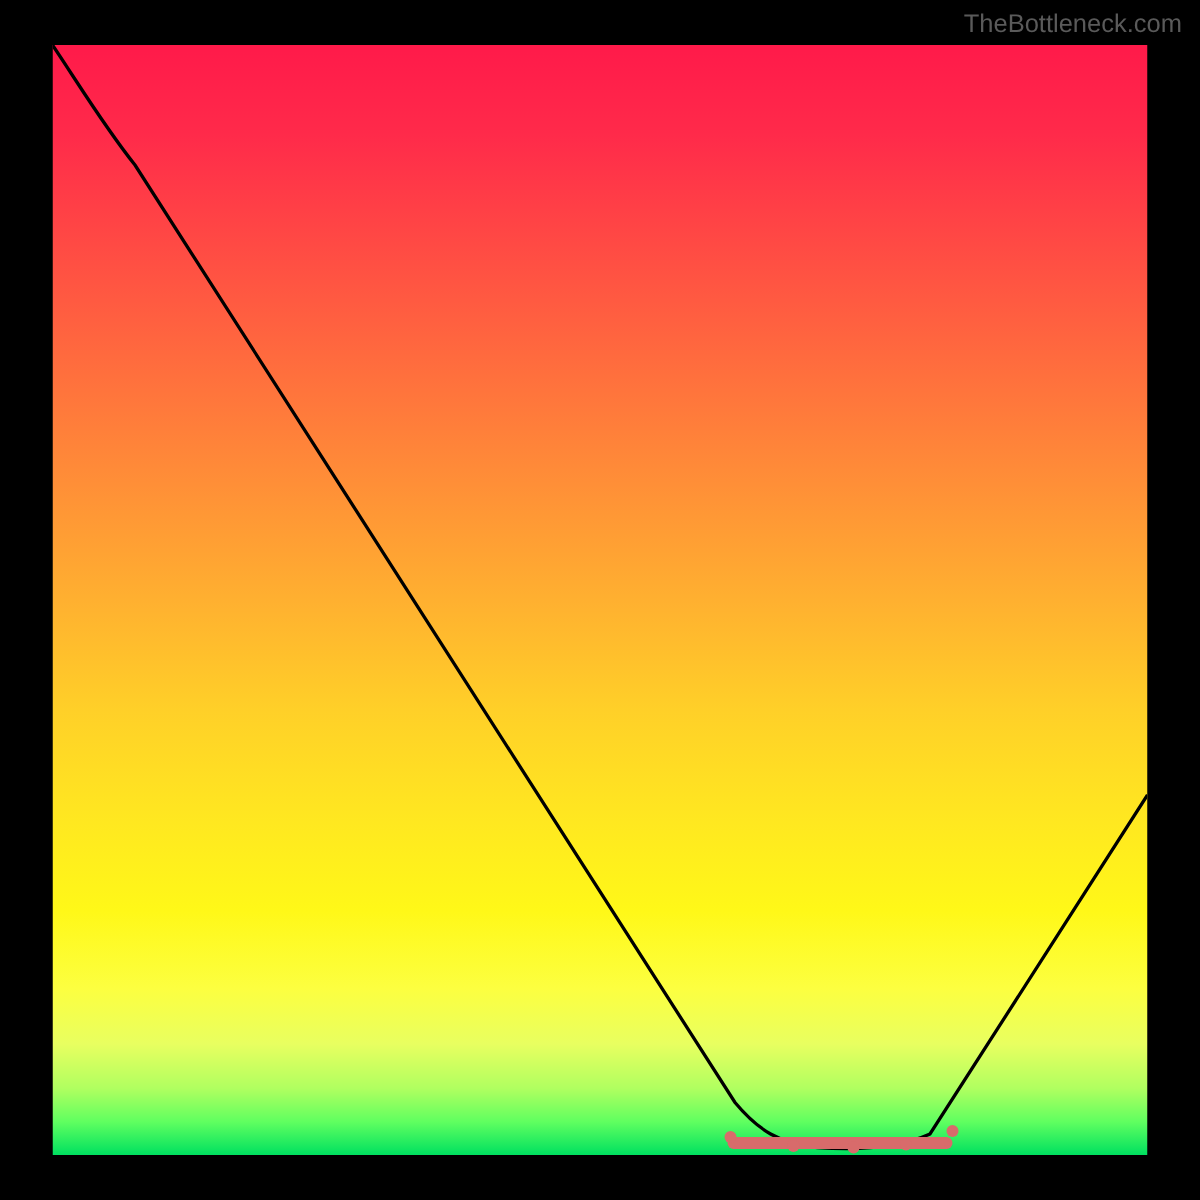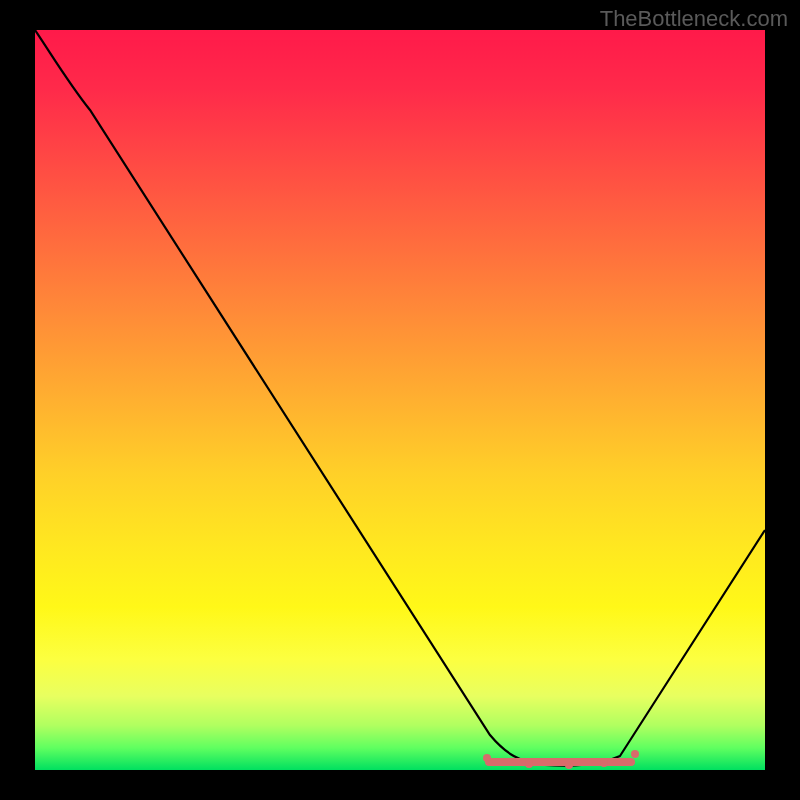--- a/index.html
+++ b/index.html
@@ -9,21 +9,21 @@
     background: #000;
     position: relative;
     font-family: Arial, sans-serif;
     overflow: hidden;
   }
   .watermark {
     position: absolute;
     top: 6px;
     right: 12px;
     color: #5a5a5a;
-    font-size: 22px;
+    font-size: 17px;
     font-weight: 500;
     z-index: 10;
   }
   .plot-area {
     position: absolute;
     left: 35px;
     top: 30px;
     width: 730px;
     height: 740px;
     overflow: hidden;

